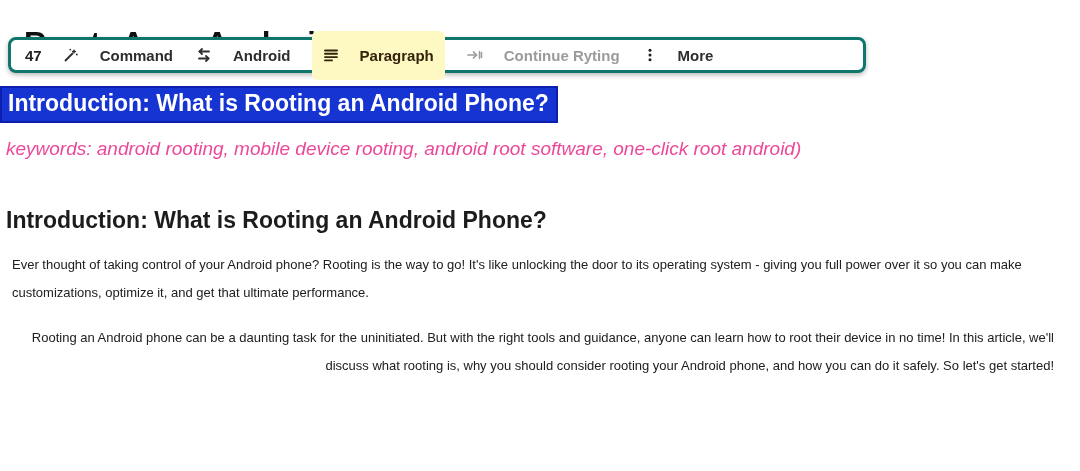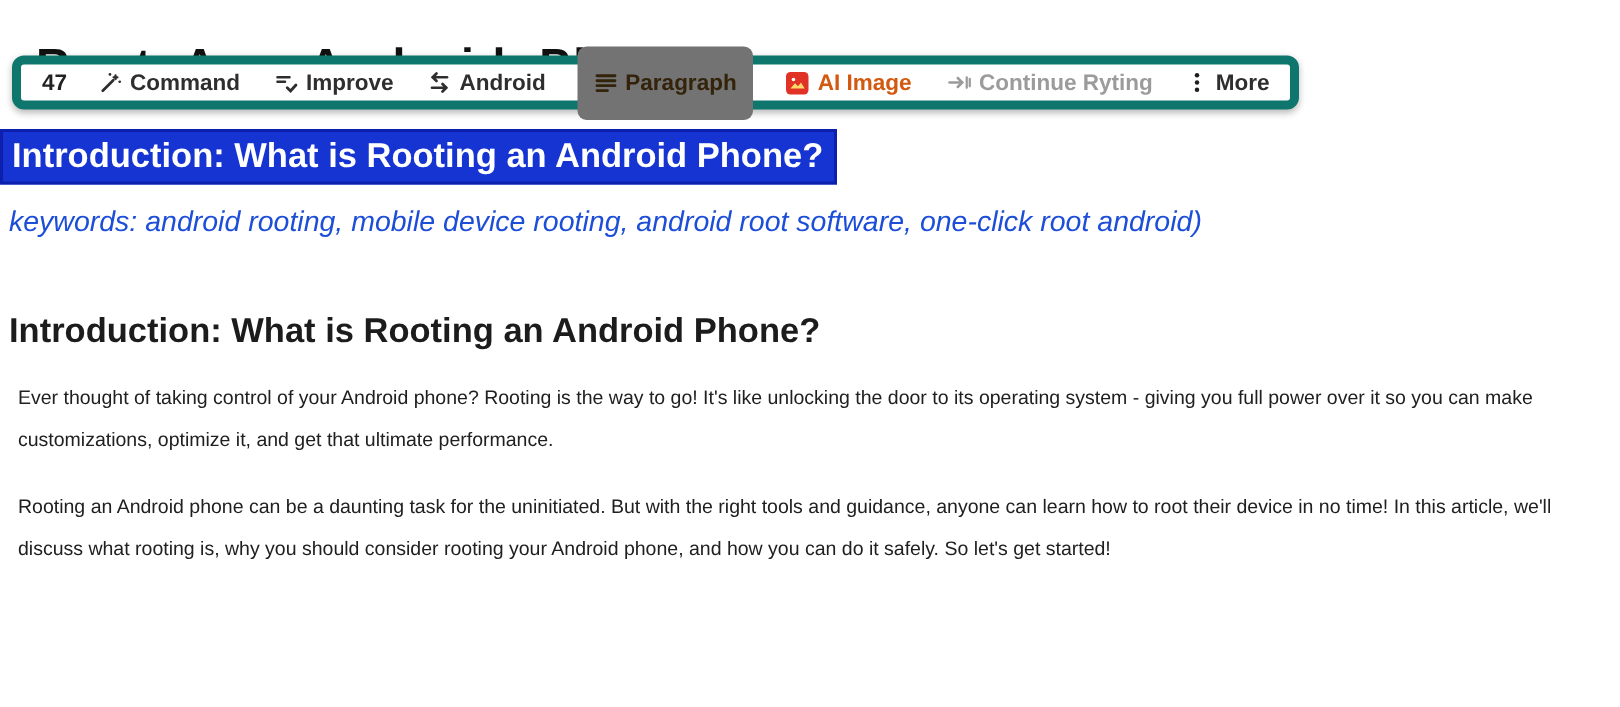--- a/index.html
+++ b/index.html
@@ -8,50 +8,50 @@
     font-family:"Liberation Sans", sans-serif;color:#1f1f1f;
   }
   
   .clipped-title{
     position:absolute;top:26px;left:24px;width:520px;height:14px;overflow:hidden;
     font-size:31px;font-weight:bold;color:#111;letter-spacing:2px;word-spacing:10px;white-space:nowrap;
   }
   
   .toolbar{
     position:absolute;top:37px;left:8px;width:858px;height:36px;
-    background:#fff;border:6px solid #0f766e;border-radius:8px;
+    background:#fff;border:3px solid #0f766e;border-radius:8px;
     box-shadow:0 2px 5px rgba(0,0,0,0.28);
     display:flex;align-items:center;gap:19px;padding:0 14px;box-sizing:border-box;
     font-size:15px;font-weight:600;color:#2e2e2e;white-space:nowrap;
   }
   .tb-item{
-    display:flex;align-items:center;gap:5px;background:none;border:none;cursor:pointer;
+    display:flex;align-items:center;gap:21px;background:none;border:none;cursor:pointer;
     font:inherit;color:inherit;padding:4px 2px;border-radius:6px;
   }
   .tb-item .icon{display:flex;align-items:center;}
-  .tb-item.active{background:#737373;color:#33230a;padding:16px 11px;}
+  .tb-item.active{background:#fef9c3;color:#33230a;padding:16px 11px;}
   .tb-item.ai-image{color:#d2590f;}
   .tb-item.disabled{color:#9b9b9b;font-weight:700;}
   .wordcount{font-weight:600;color:#222;}
   
   .doc{position:absolute;top:86px;left:0;right:16px;}
   .selected-heading{
     display:inline-block;background:#1634d1;border:2px solid #0c20ad;
     color:#ffffff;font-size:23px;font-weight:bold;padding:2px 7px 4px 6px;margin:0;cursor:text;
   }
   .keywords{
-    margin:15px 0 0 0;padding:0 10px 0 6px;font-style:italic;font-size:19px;color:#1d4ed8;cursor:text;
+    margin:15px 0 0 0;padding:0 10px 0 6px;font-style:italic;font-size:19px;color:#ec4899;cursor:text;
   }
   .section-heading{
     margin:47px 0 0 0;padding:0 10px 0 6px;font-size:23px;font-weight:bold;color:#1c1c1c;cursor:text;
   }
   .para{
     margin:17px 0 0 0;padding:0 10px 0 12px;font-size:13px;line-height:28px;color:#202020;cursor:text;
   }
-  .para + .para{}
+  .para + .para{text-align:right;}
   svg{display:block;}
 </style>
 </head>
 <body>
 
 <div class="clipped-title">Root Any Android Phone</div>
 
 <div class="toolbar">
   <span class="wordcount">47</span>
 
@@ -60,29 +60,20 @@
       <svg width="16" height="16" viewBox="0 0 16 16" fill="none" stroke="#2e2e2e" stroke-width="1.8" stroke-linecap="round">
         <path d="M2.5 13.5 L9.5 6.5"></path>
           <path d="M11 3.2v2.6M9.7 4.5h2.6" stroke-width="1.5"></path>
         <circle cx="13.8" cy="7.5" r="0.9" fill="#2e2e2e" stroke="none"></circle>
         <circle cx="7.3" cy="2.6" r="0.9" fill="#2e2e2e" stroke="none"></circle>
       </svg>
     </span>
     <span>Command</span>
   </button>
 
-  <button class="tb-item">
-    <span class="icon">
-      <svg width="16" height="16" viewBox="0 0 16 16" fill="none" stroke="#2e2e2e" stroke-width="1.8" stroke-linecap="round">
-        <path d="M2 4.5h8M2 7.5h5" stroke-width="1.7"></path>
-        <path d="M8.5 11.5l2.2 2.2 3.6-4" stroke-width="1.9"></path>
-      </svg>
-    </span>
-    <span>Improve</span>
-  </button>
 
   <button class="tb-item">
     <span class="icon">
       <svg width="16" height="16" viewBox="0 0 16 16" fill="none" stroke="#2e2e2e" stroke-width="1.8" stroke-linecap="round" stroke-linejoin="round">
         <path d="M13 4.5H3.5"></path>
           <path d="M6 2 3.5 4.5 6 7"></path>
         <path d="M3 11.5h9.5"></path>
           <path d="M10 9l2.5 2.5L10 14"></path>
       </svg>
     </span>
@@ -91,30 +82,20 @@
 
   <button class="tb-item active">
     <span class="icon">
       <svg width="16" height="16" viewBox="0 0 16 16" fill="none" stroke="#33230a" stroke-width="1.9" stroke-linecap="round">
         <path d="M2 3.5h12M2 6.8h12M2 10.1h12M2 13.4h7"></path>
       </svg>
     </span>
     <span>Paragraph</span>
   </button>
 
-  <button class="tb-item ai-image">
-    <span class="icon">
-      <svg width="17" height="17" viewBox="0 0 17 17">
-        <rect x="1" y="1" width="15" height="15" rx="3" fill="#e03326"></rect>
-        <path d="M4 12l3-3.5 2 2 2-2.5 2.5 4z" fill="#ffd86b"></path>
-        <circle cx="6" cy="6" r="1.2" fill="#fff"></circle>
-      </svg>
-    </span>
-    <span>AI Image</span>
-  </button>
 
   <button class="tb-item disabled">
     <span class="icon">
       <svg width="17" height="16" viewBox="0 0 17 16" fill="none" stroke="#9b9b9b" stroke-width="1.7" stroke-linecap="round">
         <path d="M2 8h8"></path>
           <path d="M7.5 5 10.5 8l-3 3"></path>
         <path d="M13.5 4.5v7M15.5 5.5v5" stroke-width="1.5"></path>
       </svg>
     </span>
     <span>Continue Ryting</span>

